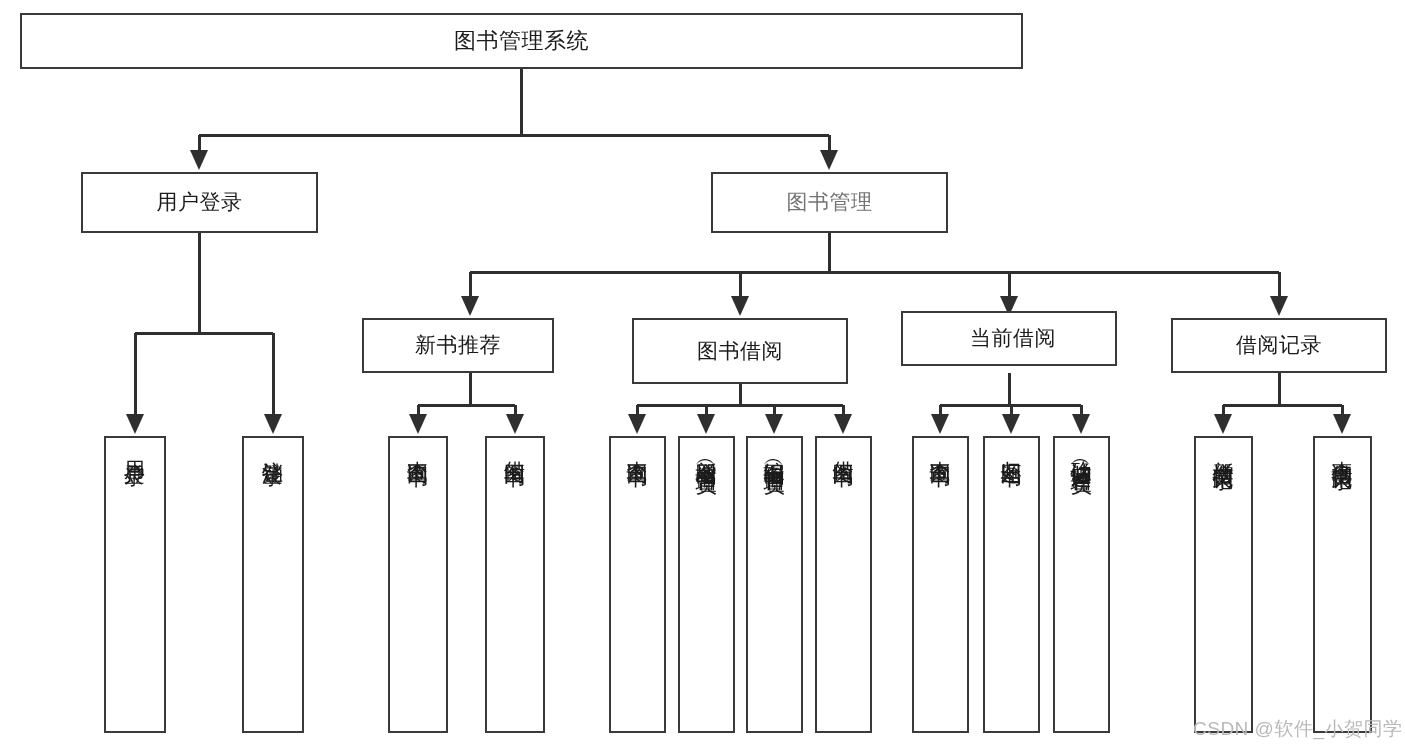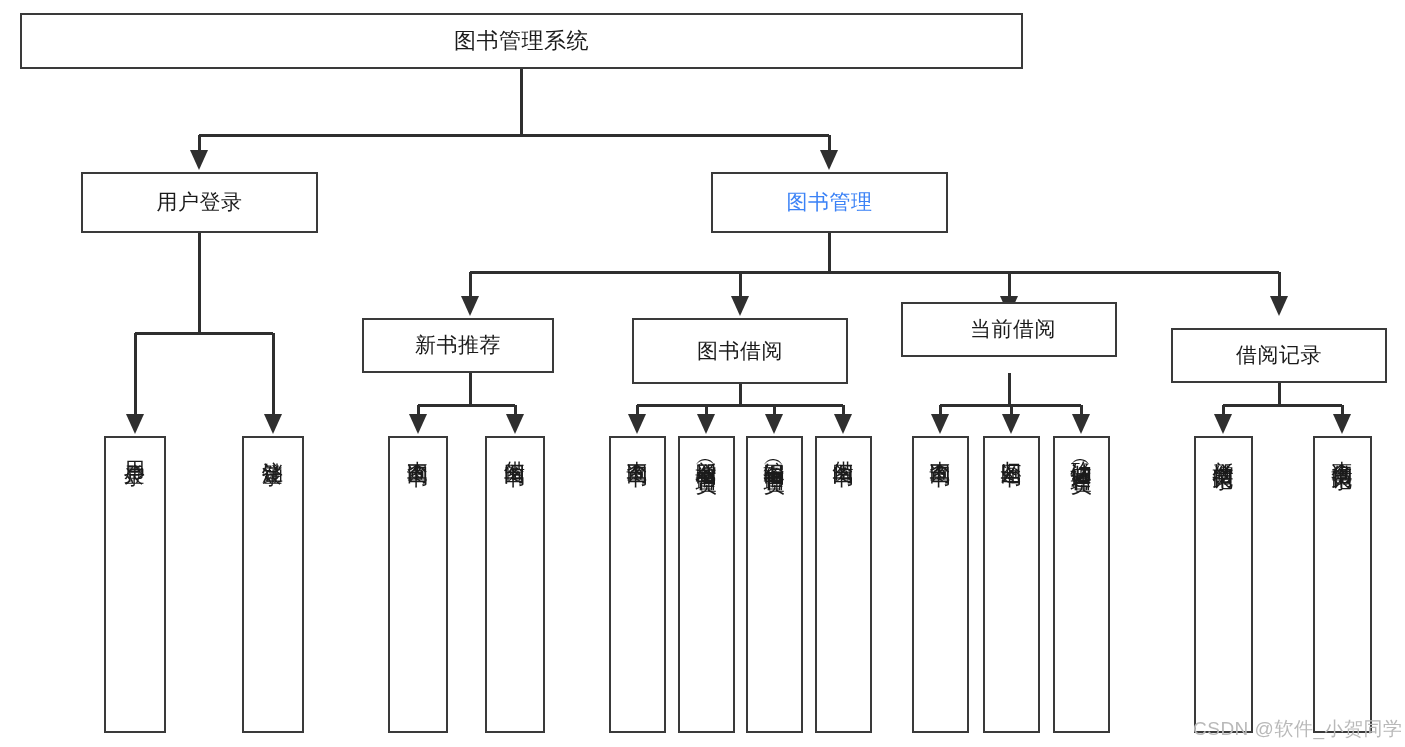--- a/index.html
+++ b/index.html
@@ -127,33 +127,33 @@
       <line x1="1342" y1="405" x2="1342" y2="416" stroke="#2f2f2f" stroke-width="3" shape-rendering="crispEdges"></line>
       <polygon points="1333,414 1351,414 1342,434" fill="#2f2f2f"></polygon>
     </svg>
   <div id="node-layer">
       <div class="node horizontal root" style="left: 20px; top: 13px; width: 1003px; height: 56px; border-color: rgb(58, 58, 58); color: rgb(27, 27, 27);">
         <span class="node-label">图书管理系统</span>
       </div>
       <div class="node horizontal" style="left: 81px; top: 172px; width: 237px; height: 61px; border-color: rgb(58, 58, 58); color: rgb(27, 27, 27);">
         <span class="node-label">用户登录</span>
       </div>
-      <div class="node horizontal" style="left: 711px; top: 172px; width: 237px; height: 61px; border-color: rgb(58, 58, 58); color: #3b82f6;">
+      <div class="node horizontal" style="left: 711px; top: 172px; width: 237px; height: 61px; border-color: rgb(58, 58, 58); color: #737373;">
         <span class="node-label">图书管理</span>
       </div>
       <div class="node horizontal" style="left: 362px; top: 318px; width: 192px; height: 55px; border-color: rgb(58, 58, 58); color: rgb(27, 27, 27);">
         <span class="node-label">新书推荐</span>
       </div>
       <div class="node horizontal" style="left: 632px; top: 318px; width: 216px; height: 66px; border-color: rgb(58, 58, 58); color: rgb(27, 27, 27);">
         <span class="node-label">图书借阅</span>
       </div>
-      <div class="node horizontal" style="left: 901px; top: 302px; width: 216px; height: 55px; border-color: rgb(58, 58, 58); color: rgb(27, 27, 27); padding-left: 8px;">
+      <div class="node horizontal" style="left: 901px; top: 311px; width: 216px; height: 55px; border-color: rgb(58, 58, 58); color: rgb(27, 27, 27); padding-left: 8px;">
         <span class="node-label">当前借阅</span>
       </div>
-      <div class="node horizontal" style="left: 1171px; top: 318px; width: 216px; height: 55px; border-color: rgb(58, 58, 58); color: rgb(27, 27, 27); margin-top: 10px;">
+      <div class="node horizontal" style="left: 1171px; top: 318px; width: 216px; height: 55px; border-color: rgb(58, 58, 58); color: rgb(27, 27, 27);">
         <span class="node-label">借阅记录</span>
       </div>
       <div class="node vertical" style="left: 104px; top: 436px; width: 62px; height: 297px; border-color: rgb(58, 58, 58); color: rgb(27, 27, 27);">
         <span class="node-label">用户登录</span>
       </div>
       <div class="node vertical" style="left: 242px; top: 436px; width: 62px; height: 297px; border-color: rgb(58, 58, 58); color: rgb(27, 27, 27);">
         <span class="node-label">注销登录</span>
       </div>
       <div class="node vertical" style="left: 388px; top: 436px; width: 60px; height: 297px; border-color: rgb(58, 58, 58); color: rgb(27, 27, 27);">
         <span class="node-label">查询图书</span>

